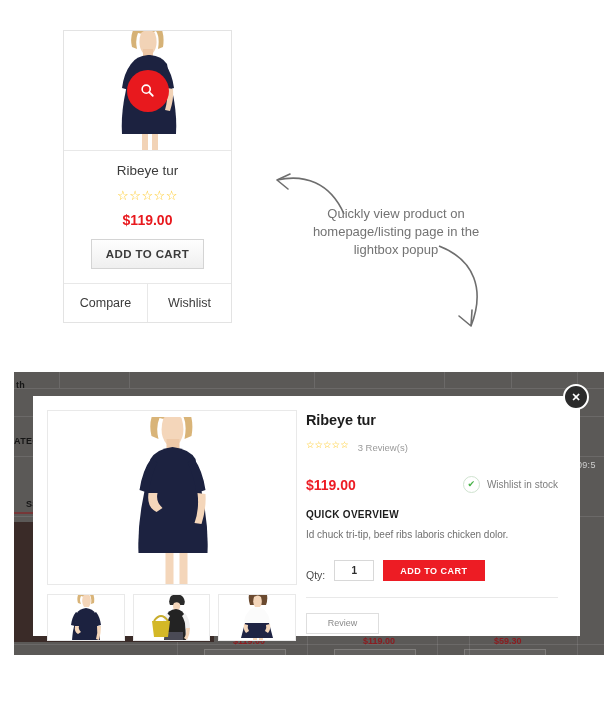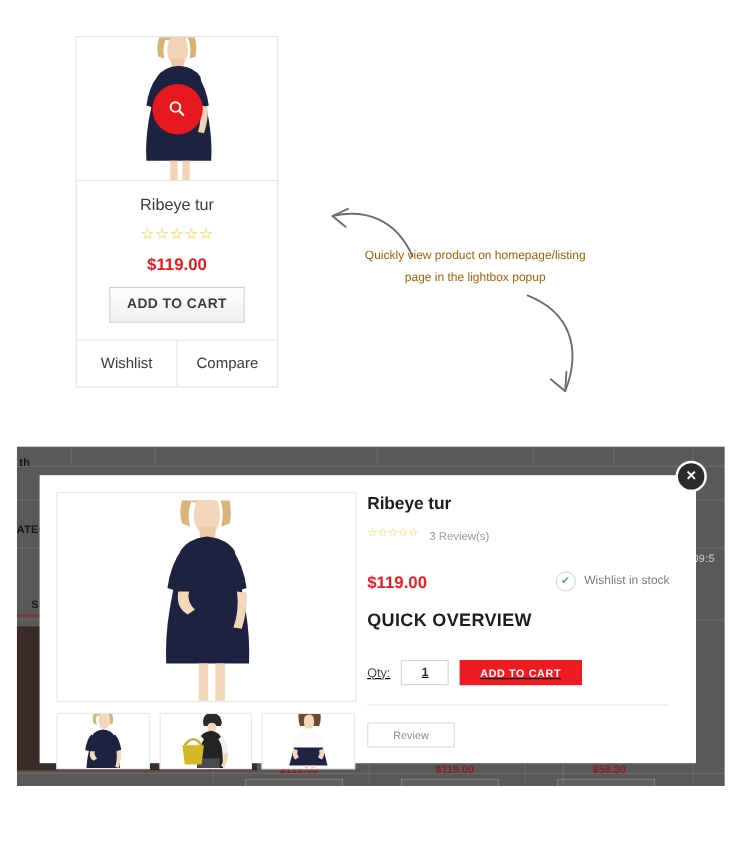--- a/index.html
+++ b/index.html
@@ -115,23 +115,23 @@
     border-left: 1px solid #e8e8e8;
   }
 
   
   .annotation {
     position: absolute;
     left: 296px;
     top: 205px;
     width: 200px;
     text-align: center;
-    font-size: 10px;
+    font-size: 13px;
     line-height: 18px;
-    color: #a16207;
+    color: #737373;
   }
   .arrow-top { position: absolute; left: 268px; top: 172px; }
   .arrow-bottom { position: absolute; left: 435px; top: 242px; }
 
   
   .scene {
     position: absolute;
     left: 14px;
     top: 372px;
     width: 590px;
@@ -303,38 +303,37 @@
     justify-content: center;
     color: #49b349;
     font-size: 9px;
     line-height: 1;
   }
   .lb-stock-text {
     font-size: 10px;
     color: #7d7d7d;
   }
   .lb-overview-label {
-    font-size: 15px;
+    font-size: 10px;
     font-weight: bold;
     color: #1c1c1c;
     letter-spacing: 0.3px;
-    margin-bottom: 24px;
+    margin-bottom: 8px;
   }
   .lb-overview-text {
     font-size: 10px;
     color: #6f6f6f;
     line-height: 14px;
     margin-bottom: 18px;
   }
   .lb-qty-row {
     display: flex;
-    align-items: center;
+    align-items: flex-end;
     gap: 9px;
     margin-bottom: 16px;
-    text-decoration: underline;
   }
   .lb-qty-label {
     font-size: 10.5px;
     color: #4b4b4b;
   }
   .lb-qty-input {
     width: 40px;
     height: 21px;
     border: 1px solid #d8d8d8;
     text-align: center;
@@ -412,22 +411,22 @@
   <div class="pc-body">
     <div class="pc-title">Ribeye tur</div>
     <div class="stars-row">
       <span class="star">☆</span><span class="star">☆</span><span class="star">☆</span><span class="star">☆</span><span class="star">☆</span>
     </div>
     <div class="pc-price">$119.00</div>
     <button class="pc-addcart">ADD TO CART</button>
   </div>
 
   <div class="pc-footer">
+    <div class="pc-foot-btn">Compare</div>
     <div class="pc-foot-btn">Wishlist</div>
-    <div class="pc-foot-btn">Compare</div>
   </div>
 </div>
 
 <svg class="arrow-top" width="78" height="46" viewBox="0 0 78 46">
   <path d="M76 42 C62 10 36 2 9 8" fill="none" stroke="#6e6e6e" stroke-width="1.6"></path>
   <path d="M9 8 L22 2 M9 8 L20 17" fill="none" stroke="#6e6e6e" stroke-width="1.6" stroke-linecap="round"></path>
 </svg>
 
 <div class="annotation">Quickly view product on homepage/listing page in the lightbox popup</div>
 
@@ -550,20 +549,21 @@
 
       <div class="lb-price-row">
         <div class="lb-price">$119.00</div>
         <div class="lb-stock">
           <span class="stock-check">✔</span>
           <span class="lb-stock-text">Wishlist in stock</span>
         </div>
       </div>
 
       <div class="lb-overview-label">QUICK OVERVIEW</div>
+      <div class="lb-overview-text">Id chuck tri-tip, beef ribs laboris chicken dolor.</div>
 
       <div class="lb-qty-row">
         <span class="lb-qty-label">Qty:</span>
         <input class="lb-qty-input" type="text" value="1" style="">
         <button class="lb-addcart">ADD TO CART</button>
       </div>
 
       <div class="lb-divider"></div>
 
       <button class="lb-share">Review</button>

